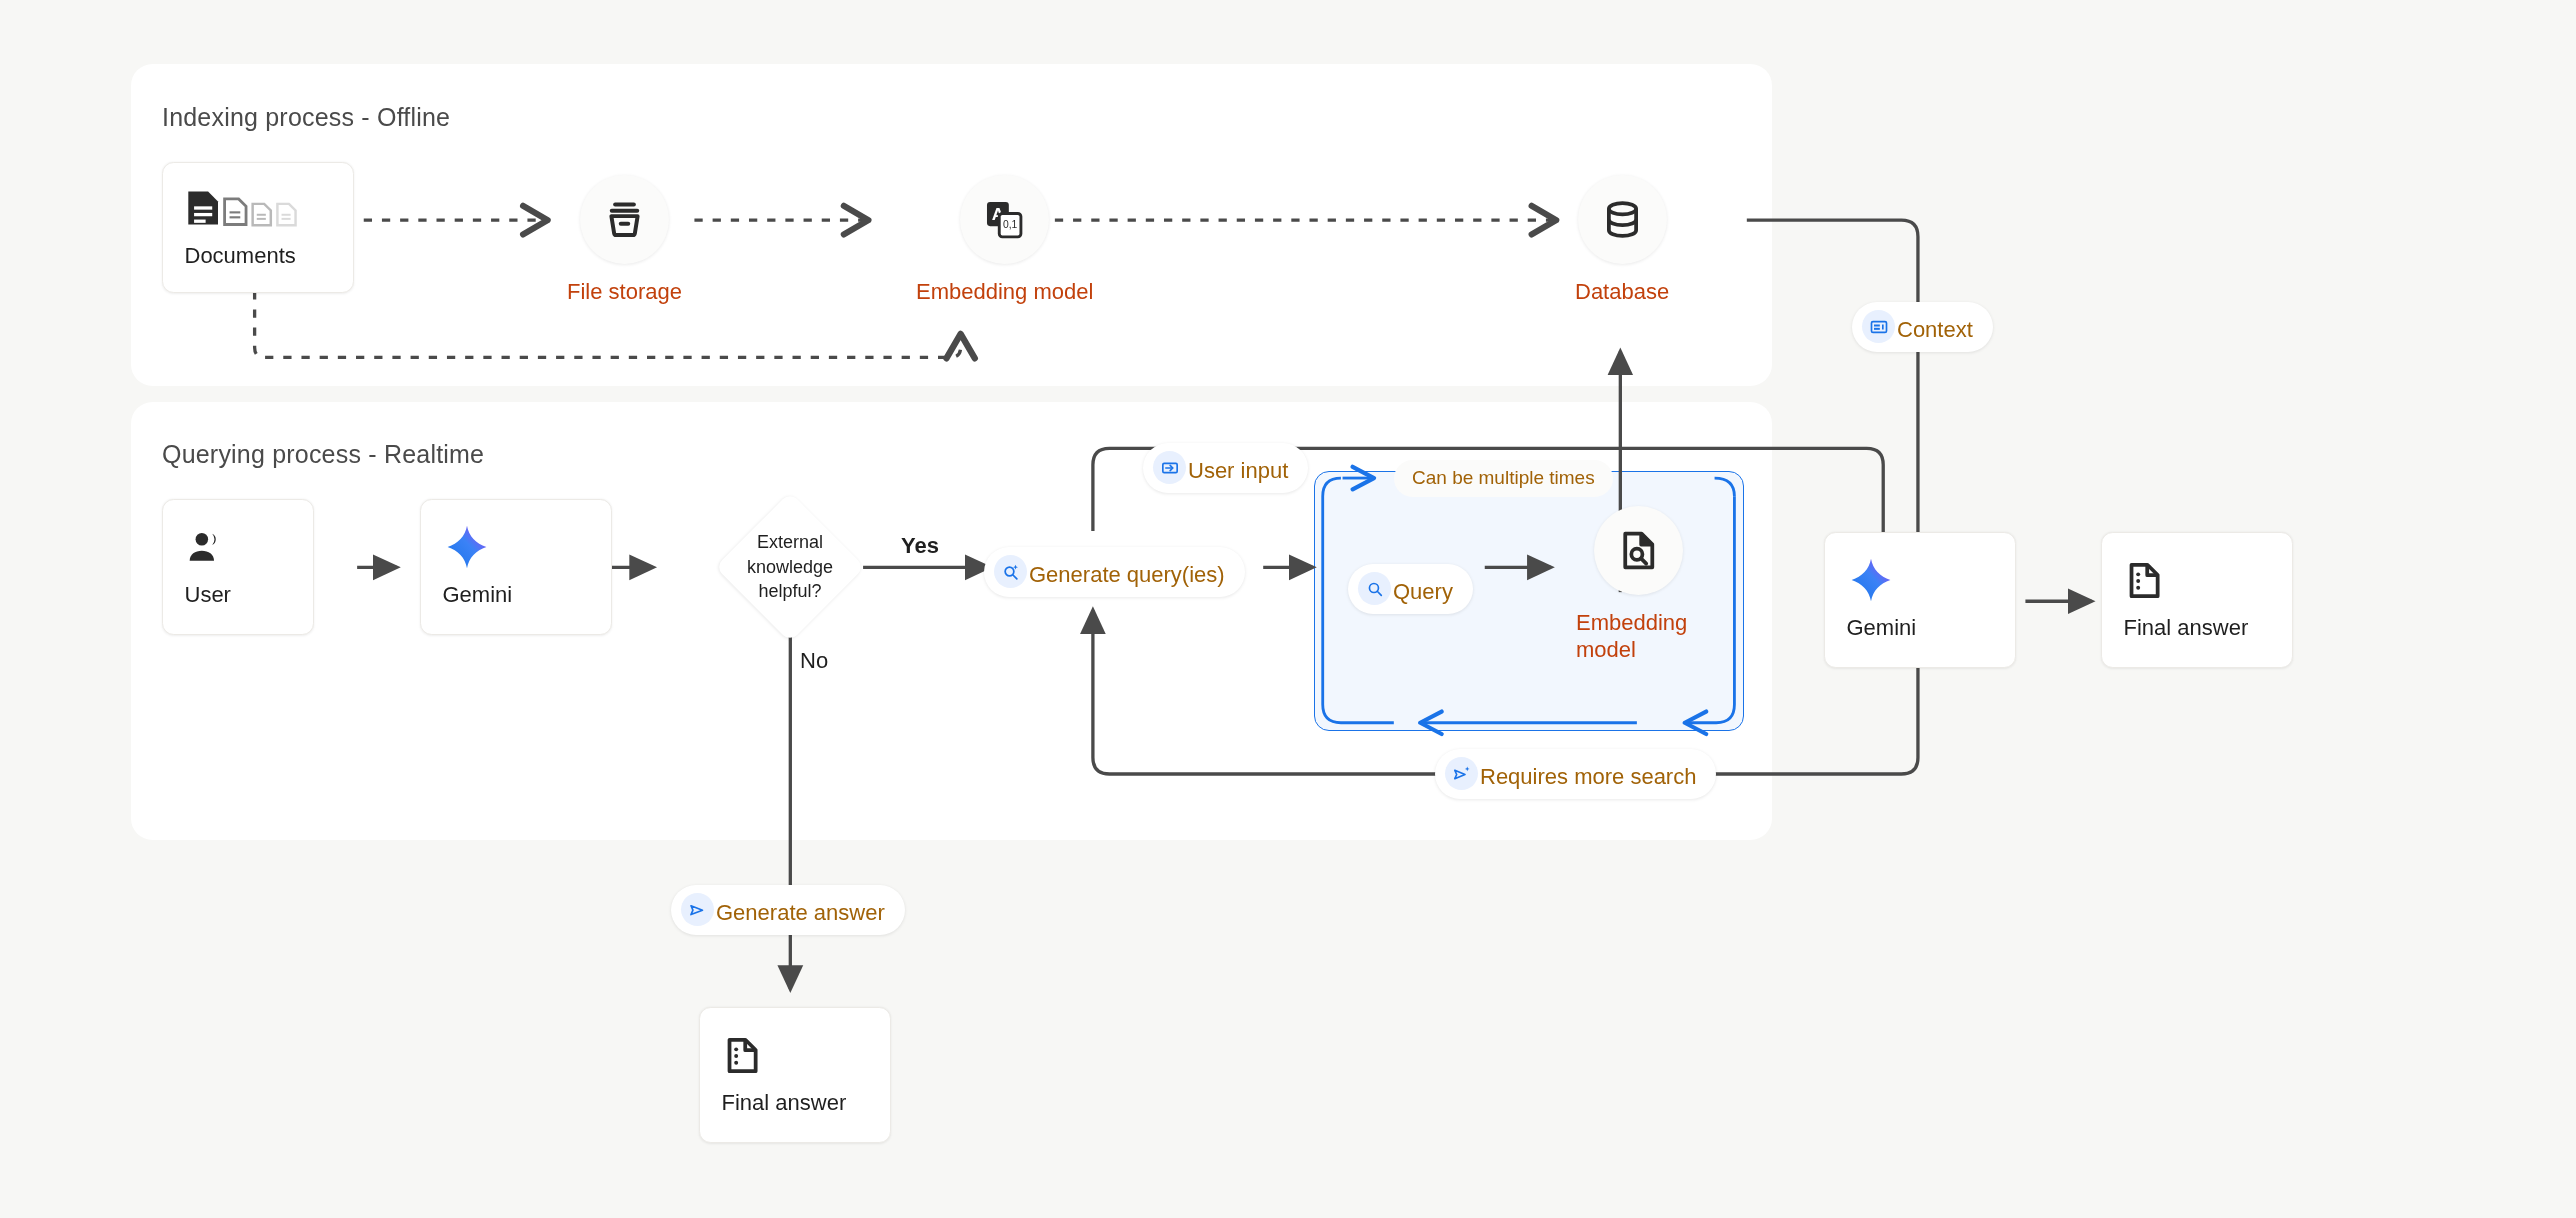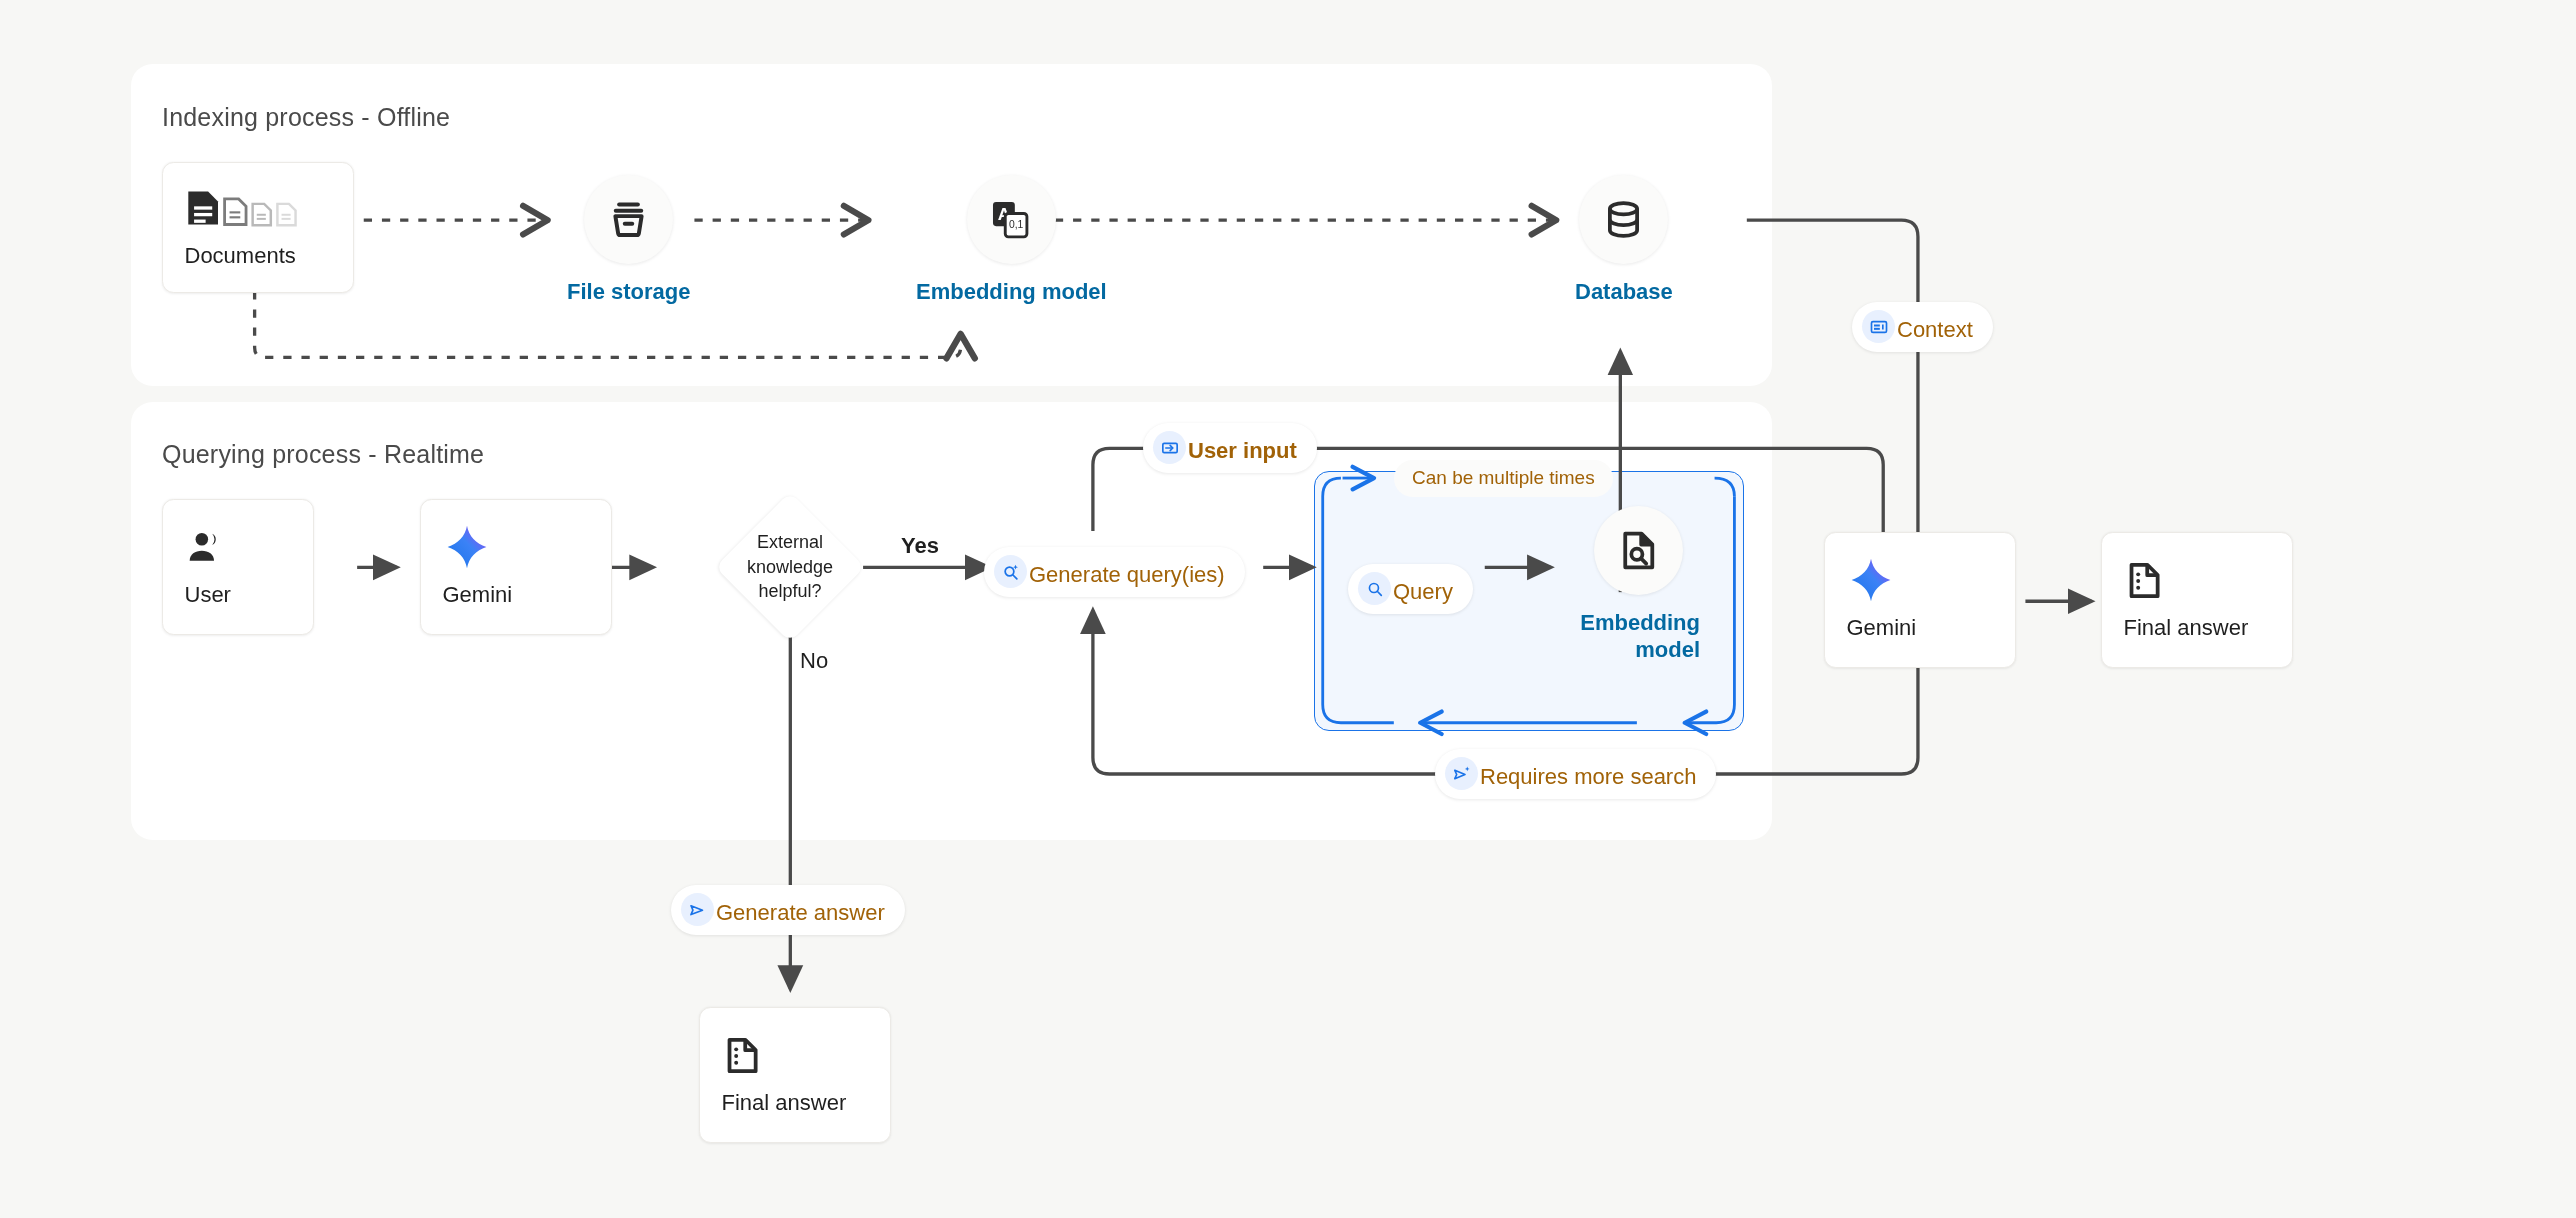--- a/index.html
+++ b/index.html
@@ -48,21 +48,21 @@
   .card .ico{height:43px;display:flex;align-items:center;}
 
   
   .circ-node{position:absolute;z-index:7;display:flex;flex-direction:column;align-items:center;}
   .circ{
     width:89px;height:89px;border-radius:50%;
     background:#fbfbfa;
     box-shadow:0 0.8px 3.3px rgba(20,20,20,.09);
     display:flex;align-items:center;justify-content:center;
   }
-  .circ-cap{margin-top:15px;font-size:22px;color:#0369a1;text-align:right;line-height:1.22;white-space:nowrap;font-weight:bold;}
+  .circ-cap{margin-top:15px;font-size:22px;color:#c2410c;text-align:left;line-height:1.22;white-space:nowrap;}
   .circ-cap.two{white-space:normal;width:124px;}
 
   
   .pill{
     position:absolute;
     display:inline-flex;align-items:flex-end;gap:2px;
     background:#ffffff;
     border-radius:826px;
     padding:8.3px 20px 8.3px 10px;
     box-shadow:0 0.8px 3.3px rgba(20,20,20,.10);
@@ -277,21 +277,21 @@
     <span class="chip">
       <svg width="20" height="20" viewBox="0 0 24 24" fill="none" stroke="#1a73e8" stroke-width="2.1" stroke-linecap="round">
         <circle cx="10.2" cy="11.4" r="5.2"></circle>
         <path d="M14.1 15.3 L19 20.2"></path>
         <path d="M17.4 3.2 l.85 2.1 2.1.85-2.1.85-.85 2.1-.85-2.1-2.1-.85 2.1-.85z" fill="#1a73e8" stroke="none"></path>
       </svg>
     </span>
     <span>Generate query(ies)</span>
   </div>
 
-  <div class="pill" style="left:1143px;top:423px;font-weight:bold;">
+  <div class="pill" style="left:1143px;top:443px;">
     <span class="chip">
       <svg width="20" height="20" viewBox="0 0 24 24" fill="none" stroke="#1a73e8" stroke-width="2" stroke-linecap="round" stroke-linejoin="round">
         <rect x="3.4" y="6.4" width="17.2" height="11.2" rx="1.6"></rect>
         <path d="M7 12h8"></path>
         <path d="M12.2 8.9 15.3 12l-3.1 3.1"></path>
       </svg>
     </span>
     <span>User input</span>
   </div>
 

